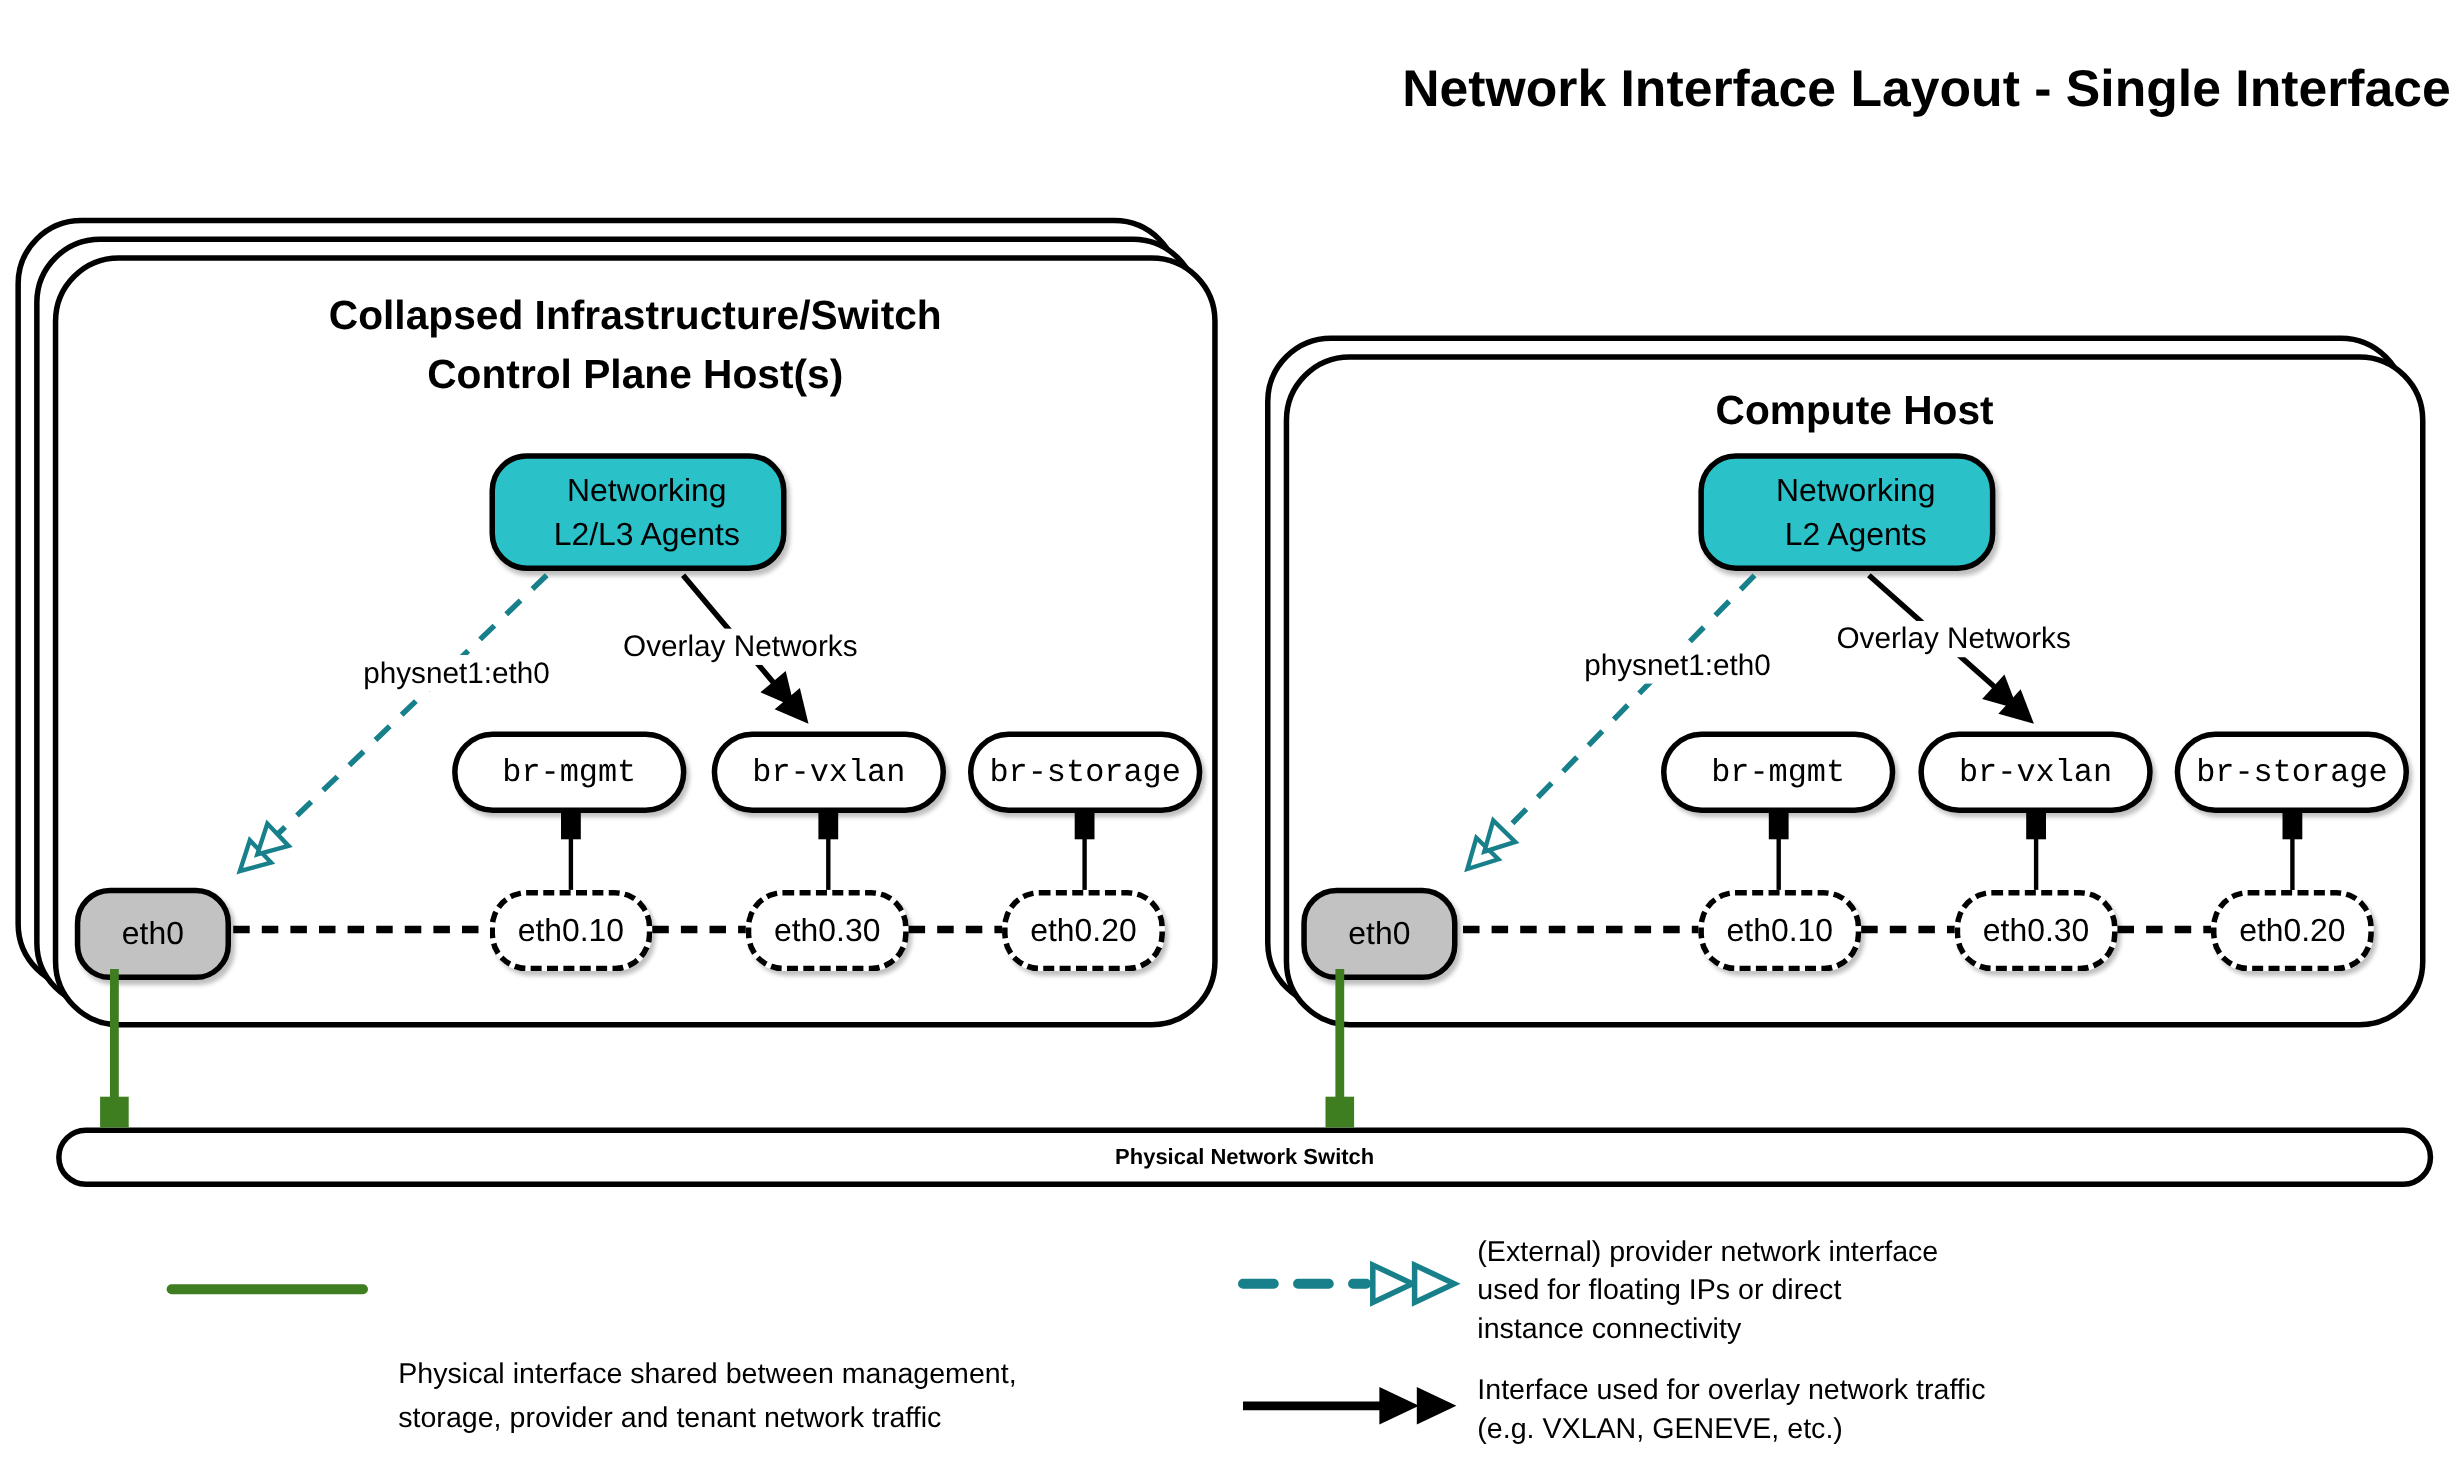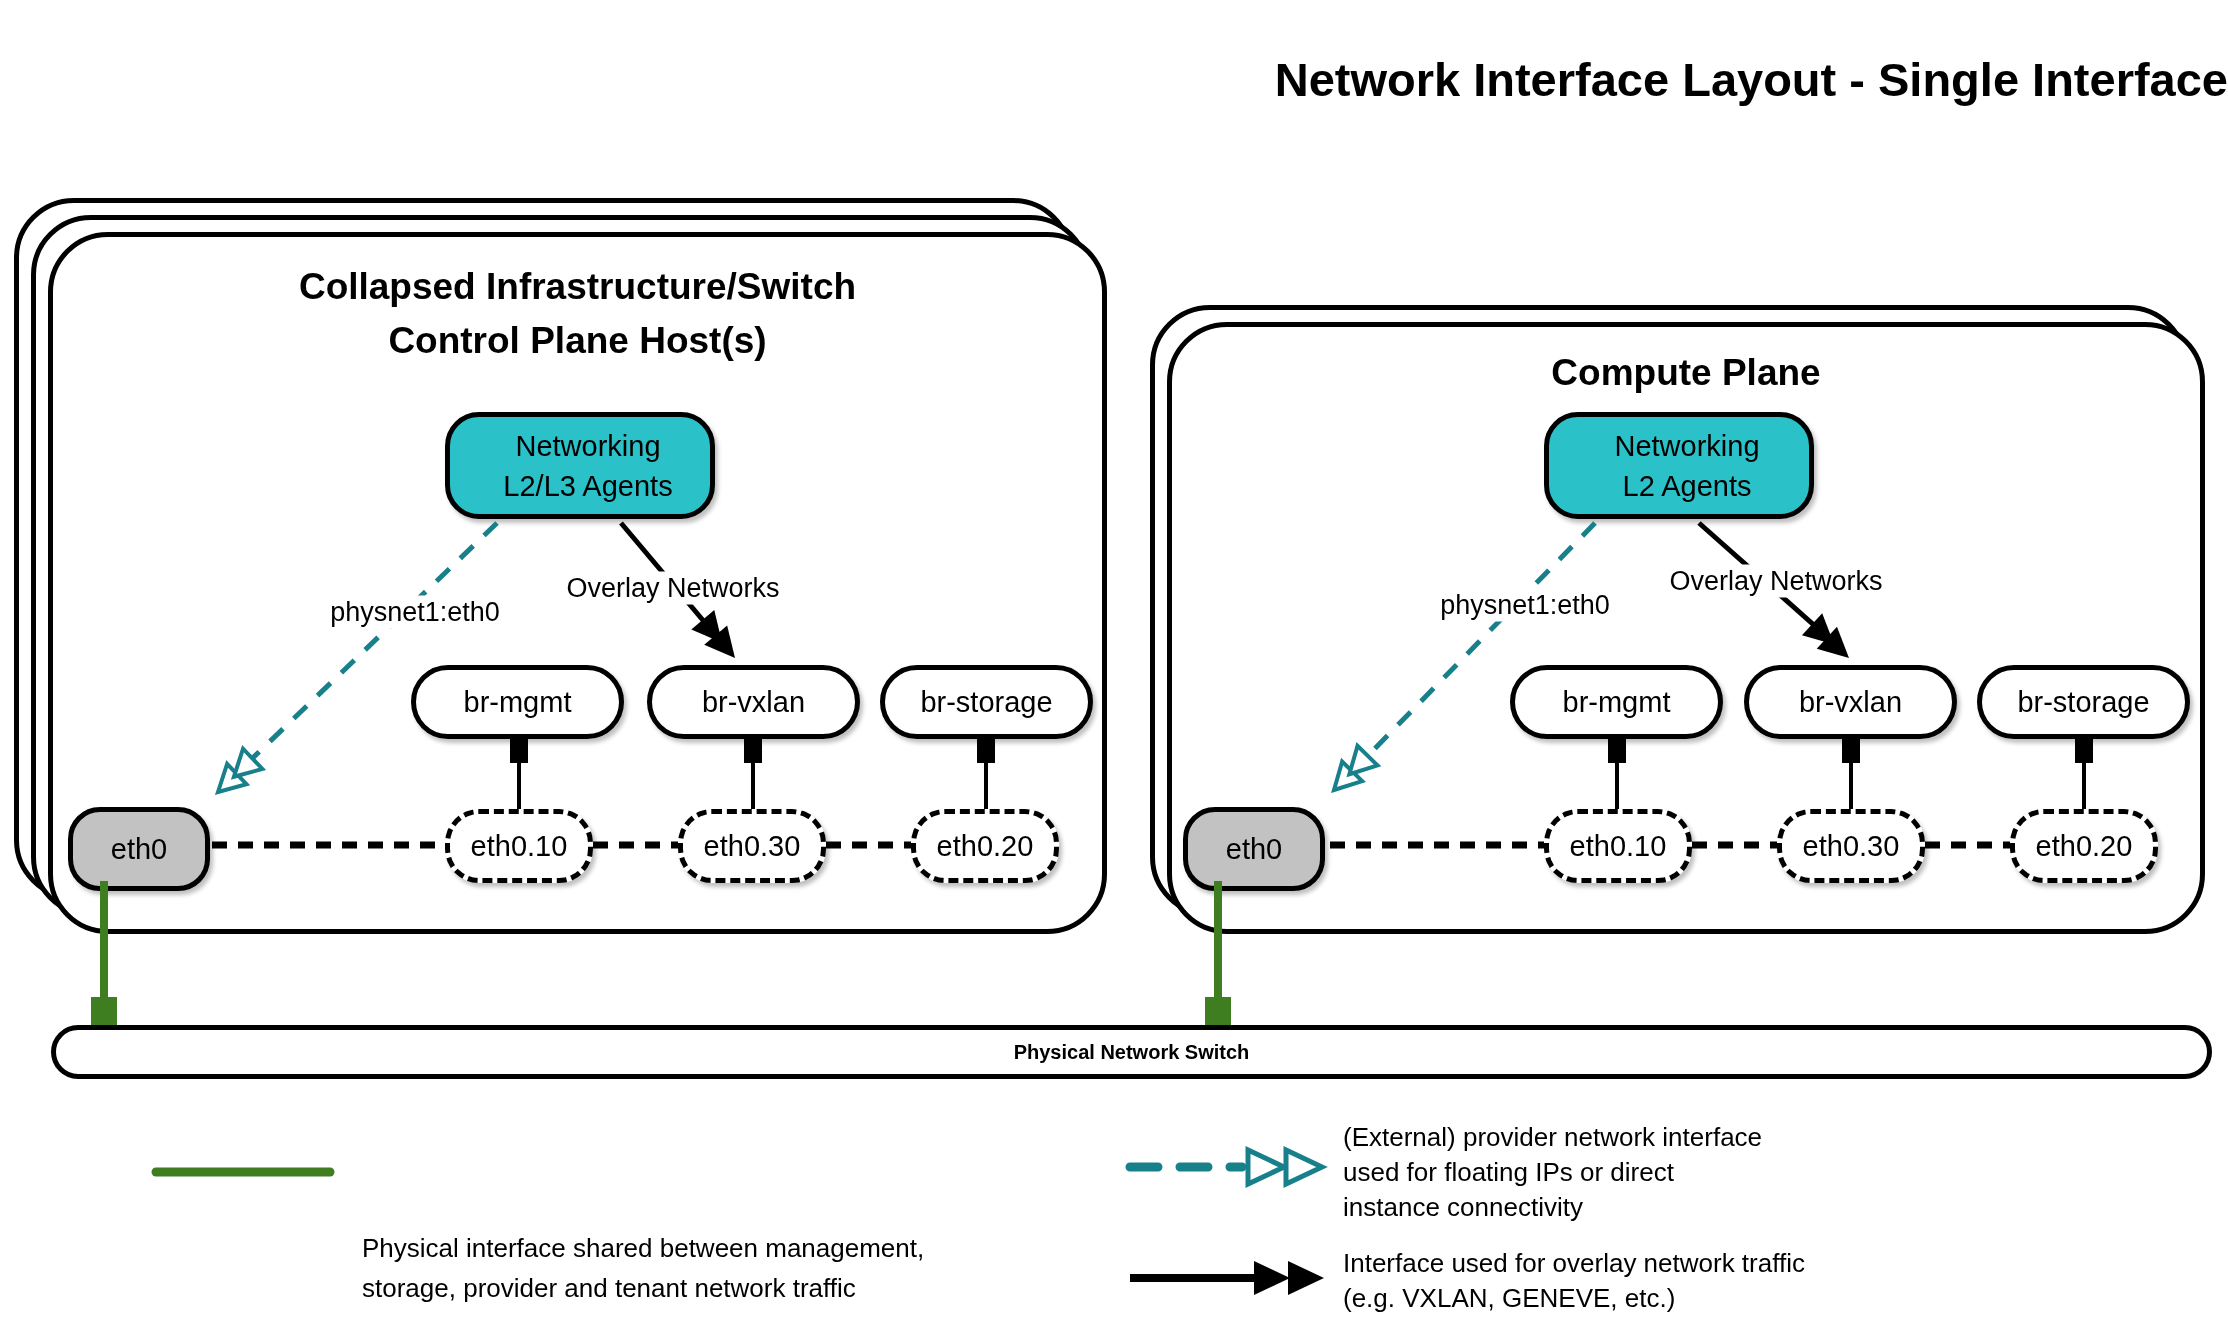--- a/index.html
+++ b/index.html
@@ -16,21 +16,21 @@
     background:#fff;border:5px solid #000;border-radius:60px;
   }
   .host-title{
     text-align:center;font-size:37px;font-weight:bold;line-height:54px;z-index:4;
   }
   .node{
     display:flex;align-items:center;justify-content:center;
     background:#fff;border:5px solid #000;font-size:29px;z-index:4;
     box-shadow:3px 4px 4px rgba(0,0,0,0.25);
   }
-  .bridge{width:213px;height:74px;border-radius:37px;}
+  .bridge{width:213px;height:74px;border-radius:37px;font-family:Liberation Mono, monospace;}
   .agent{
     width:270px;height:107px;border-radius:34px;background:#2BC1C9;
     flex-direction:column;line-height:40px;font-size:29px;padding-left:16px;
   }
   .eth{width:142px;height:84px;border-radius:32px;background:#C2C2C2;}
   .subif{width:148px;height:74px;border-radius:34px;border:5px dashed #000;}
   .switchbar{
     left:51px;top:1025px;width:2161px;height:54px;border:5px solid #000;
     border-radius:27px;background:#fff;display:flex;align-items:center;
     justify-content:center;font-size:20px;font-weight:bold;z-index:4;
@@ -54,21 +54,21 @@
   <div class="abs host-layer" style="left:48px;top:232px;width:1059px;height:702px;z-index:2;"></div>
 
   <div class="abs host-title" style="left:48px;top:260px;width:1059px;">
     <div>Collapsed Infrastructure/Switch</div>
     <div>Control Plane Host(s)</div>
   </div>
 
   <div class="abs host-layer" style="left:1150px;top:305px;width:1038px;height:612px;z-index:1;"></div>
   <div class="abs host-layer" style="left:1167px;top:322px;width:1038px;height:612px;z-index:2;"></div>
 
-  <div class="abs host-title" style="left:1167px;top:346px;width:1038px;">Compute Plane</div>
+  <div class="abs host-title" style="left:1167px;top:346px;width:1038px;">Compute Host</div>
 
   <div class="abs node agent" style="left:445px;top:412px;">
     <div>Networking</div>
     <div>L2/L3 Agents</div>
   </div>
   <div class="abs node agent" style="left:1544px;top:412px;">
     <div>Networking</div>
     <div>L2 Agents</div>
   </div>
 

